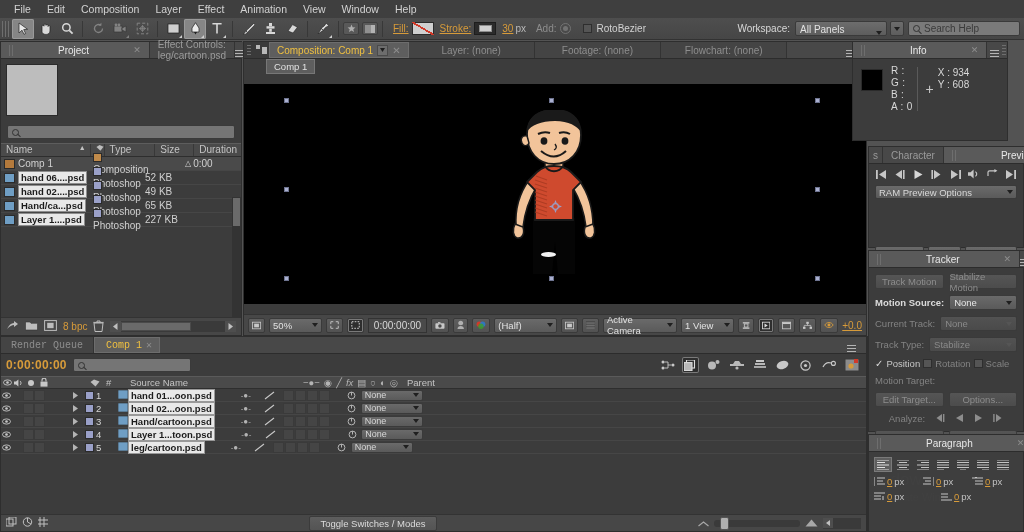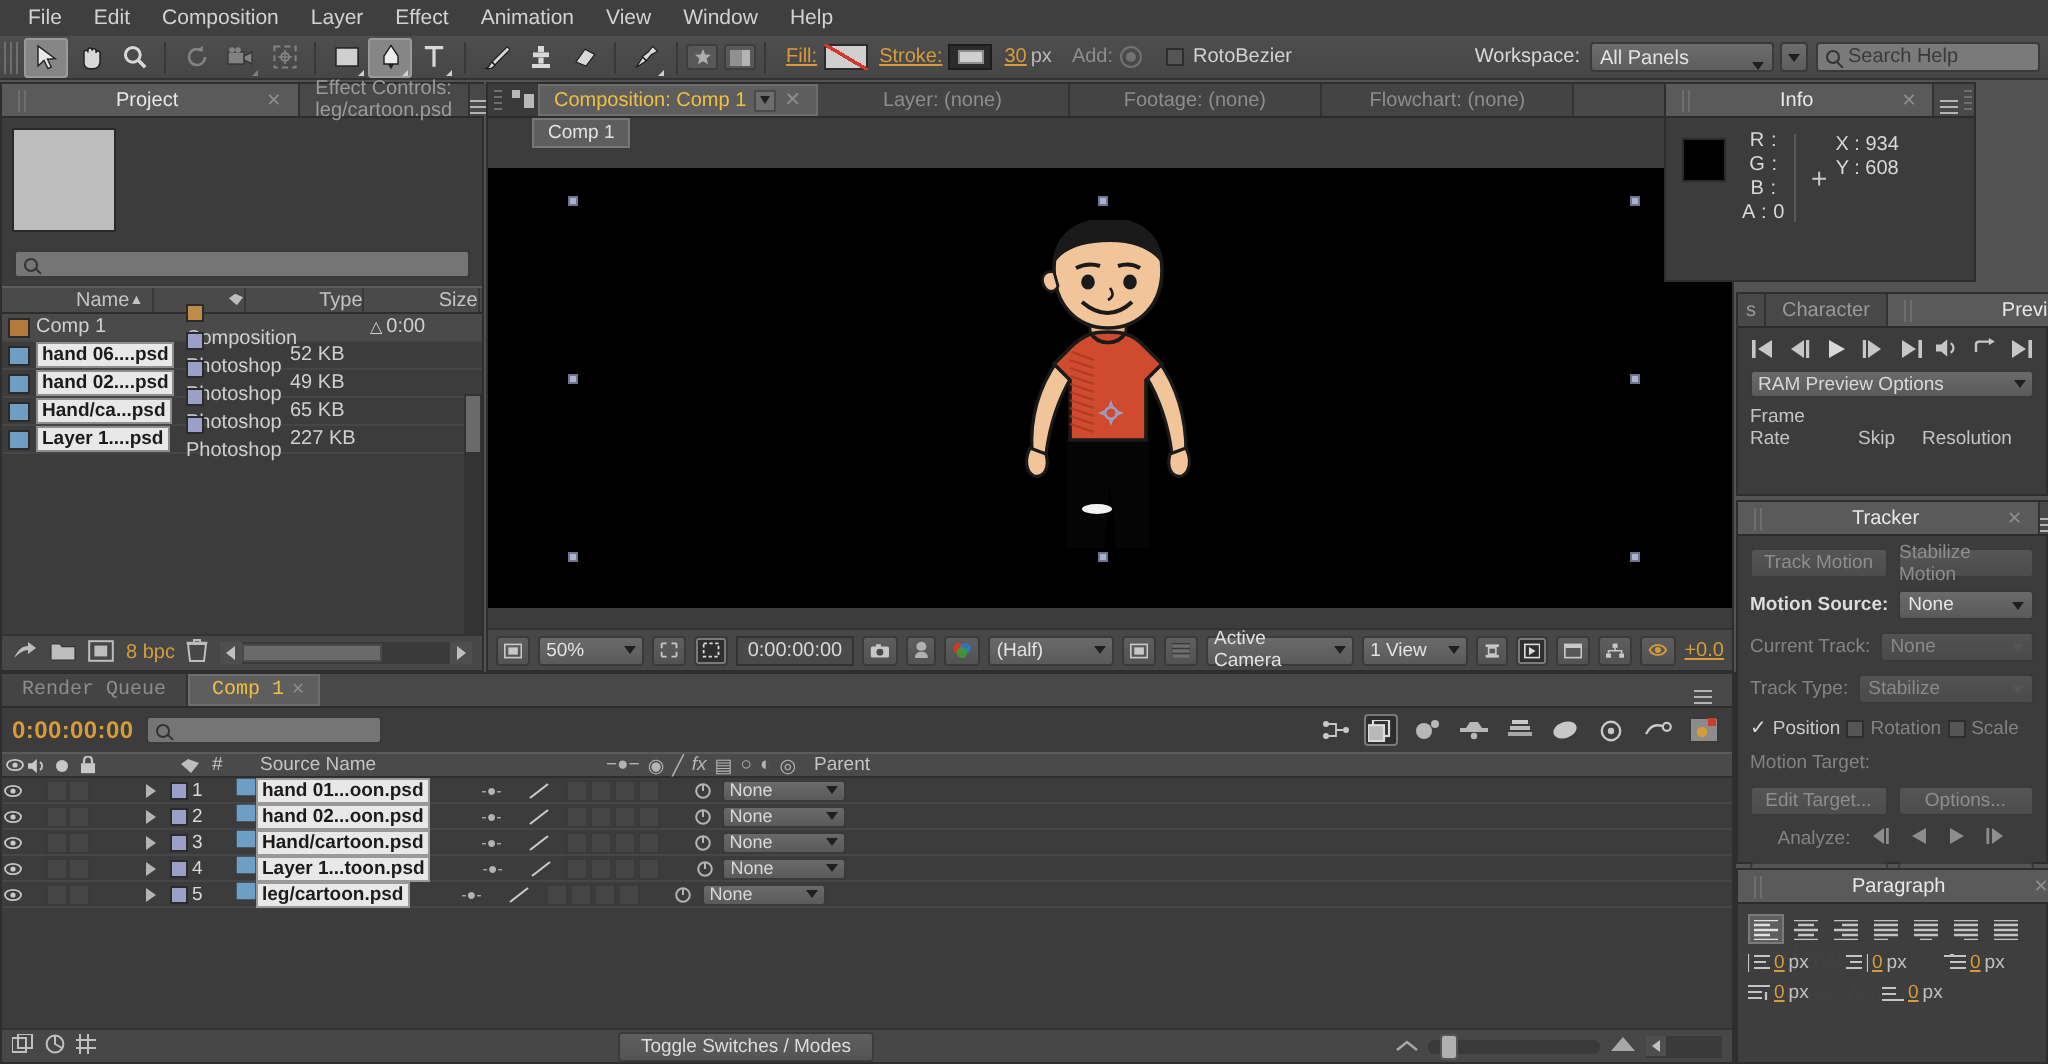--- a/index.html
+++ b/index.html
@@ -67,21 +67,21 @@
   .pmenu .ln{width:9px;height:1px;background:#b4b4b4;box-shadow:0 3px 0 #b4b4b4,0 6px 0 #b4b4b4;}
 
   
   #projectPanel{left:0;top:41px;width:242px;height:295px;}
   .thumbarea{height:62px;display:flex;padding:5px;}
   .thumb{width:52px;height:52px;background:#bdbdbd;border:1px solid #2b2b2b;}
   .projsearch{margin:4px 6px;height:14px;background:#757575;border:1px solid #3a3a3a;border-radius:2px;
               display:flex;align-items:center;padding:0 4px;}
   .colhdr{height:14px;background:#4a4a4a;border-top:1px solid #5d5d5d;border-bottom:1px solid #2e2e2e;
           display:flex;align-items:center;font-size:10px;color:#c4c4c4;}
-  .colhdr>div{padding-left:5px;border-right:1px solid #383838;height:100%;display:flex;align-items:center;margin-left:32px;}
+  .colhdr>div{padding-left:5px;border-right:1px solid #383838;height:100%;display:flex;}
   .prow{height:14px;display:flex;align-items:center;font-size:10px;color:#d0d0d0;
         border-bottom:1px solid #464646;}
   .prow .nm{width:92px;display:flex;align-items:center;gap:3px;padding-left:3px;}
   .prow .ty{width:52px;}
   .prow .sz{width:40px;}
   .prow .du{width:48px;}
   .prow.comp{background:#4a4a4a;}
   .fico{width:11px;height:10px;background:#8fb4d6;border:1px solid #2b2b2b;position:relative;flex:none;}
   .fico.ps{background:#6f9ec4;}
   .fico.comp{background:#b47a3c;}
@@ -114,21 +114,21 @@
             border-top:1px solid #333;display:flex;align-items:center;gap:4px;padding:0 4px;}
   .fbtn{height:15px;min-width:15px;background:linear-gradient(#5e5e5e,#525252);border:1px solid #3a3a3a;
         border-radius:2px;display:flex;align-items:center;justify-content:center;color:#d0d0d0;font-size:9.5px;padding:0 3px;}
   .fbtn.on{background:#2e2e2e;box-shadow:inset 0 0 0 1px #7a7a7a;}
   .fdd{height:15px;background:linear-gradient(#6a6a6a,#5a5a5a);border:1px solid #3a3a3a;border-radius:2px;
        display:flex;align-items:center;padding:0 3px;color:#e2e2e2;font-size:9.5px;gap:5px;}
   .tcode{height:15px;background:#4a4a4a;border:1px solid #333;display:flex;align-items:center;
          padding:0 5px;color:#d8d8d8;font-size:10px;}
 
   
-  #infoPanel{left:832px;top:41px;width:156px;height:100px;text-align:center;}
+  #infoPanel{left:852px;top:41px;width:156px;height:100px;}
   .inforow{display:flex;padding:6px 0 0 6px;}
   .colorchip{width:22px;height:22px;background:#000;border:1px solid #2b2b2b;margin:4px 8px 0 2px;}
   .rgbcol{font-size:10px;line-height:12px;color:#d8d8d8;letter-spacing:.3px;}
   .infosep{width:1px;background:#5a5a5a;margin:2px 8px 2px 4px;}
   .xycol{font-size:10px;line-height:12px;color:#d8d8d8;padding-top:2px;}
   .plus{color:#c8c8c8;font-size:14px;align-self:center;margin-right:4px;}
 
   #previewPanel{left:868px;top:146px;width:156px;height:102px;}
   .pvbtns{display:flex;align-items:center;justify-content:space-between;padding:4px 6px;}
   .pvb{width:13px;height:12px;display:flex;align-items:center;justify-content:center;color:#c2c2c2;}
@@ -797,25 +797,20 @@
         </span>
     </div>
 
     <div style="padding:1px 6px;">
       <div class="minidd" style="width:100%;">
         <span>RAM Preview Options</span>
         <span style="margin-left:auto;width:0;height:0;border-left:3px solid transparent;border-right:3px solid transparent;border-top:4px solid #1f1f1f;"></span>
       </div>
     </div>
 
-    <div class="prow2" style="padding-top:3px;">
-      <span class="lbl" style="width:50px;">Frame Rate</span>
-      <span class="lbl" style="width:28px;">Skip</span>
-      <span class="lbl">Resolution</span>
-    </div>
     <div class="prow2">
       <div class="minidd" style="width:50px;margin-top:45px;">
         <span>(25)</span>
         <span style="margin-left:auto;width:0;height:0;border-left:3px solid transparent;border-right:3px solid transparent;border-top:4px solid #1f1f1f;"></span>
       </div>
       <div class="minidd" style="width:34px;">
         <span>0</span>
         <span style="margin-left:auto;width:0;height:0;border-left:3px solid transparent;border-right:3px solid transparent;border-top:4px solid #1f1f1f;"></span>
       </div>
       <div class="minidd" style="width:54px;">

